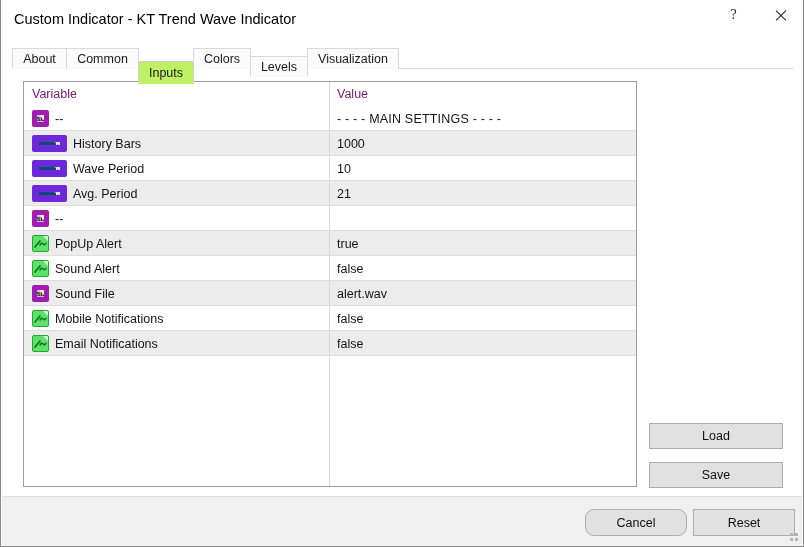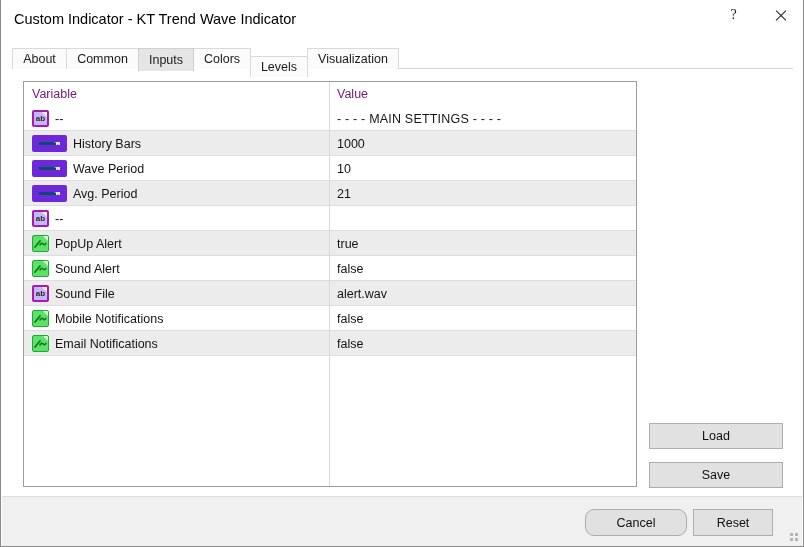--- a/index.html
+++ b/index.html
@@ -108,23 +108,23 @@
     border-bottom: none;
     display: flex;
     align-items: center;
     justify-content: center;
     font-size: 12.5px;
     color: #1a1a1a;
     white-space: nowrap;
     cursor: default;
   }
   .tab.active {
-    top: 3px;
+    top: 16px;
     height: 24px;
-    background: #e5e5e5;
+    background: #bef264;
     border: 1px solid #d0d0d0;
     border-bottom: 1px solid #ffffff;
     z-index: 3;
   }
 
   
   .grid {
     position: absolute;
     left: 22px;
     top: 81px;
@@ -216,21 +216,21 @@
     overflow: hidden;
   }
   .ticon .fold {
     position: absolute;
     right: 0; top: 0;
     width: 0; height: 0;
     border-left: 5px solid transparent;
   }
   .ticon-ab {
     background: #c4b5fd;
-    border: 2px solid #a21caf;
+    border: 5px solid #a21caf;
   }
   .ticon-ab .fold { border-top: 5px solid #fdf7c8; }
   .ticon-ab .txt {
     font-size: 8px;
     font-weight: bold;
     color: #2e2a10;
     font-family: "Liberation Sans", sans-serif;
     line-height: 1;
     margin-top: 1px;
   }
@@ -310,21 +310,21 @@
     left: 584px;
     top: 509px;
     width: 102px;
     height: 27px;
     border-radius: 9px;
   }
   .btn-reset {
     position: absolute;
     left: 692px;
     top: 509px;
-    width: 80px;
+    width: 102px;
     height: 27px;
   }
 
   .grip {
     position: absolute;
     right: 4px;
     bottom: 4px;
     width: 9px;
     height: 9px;
   }

